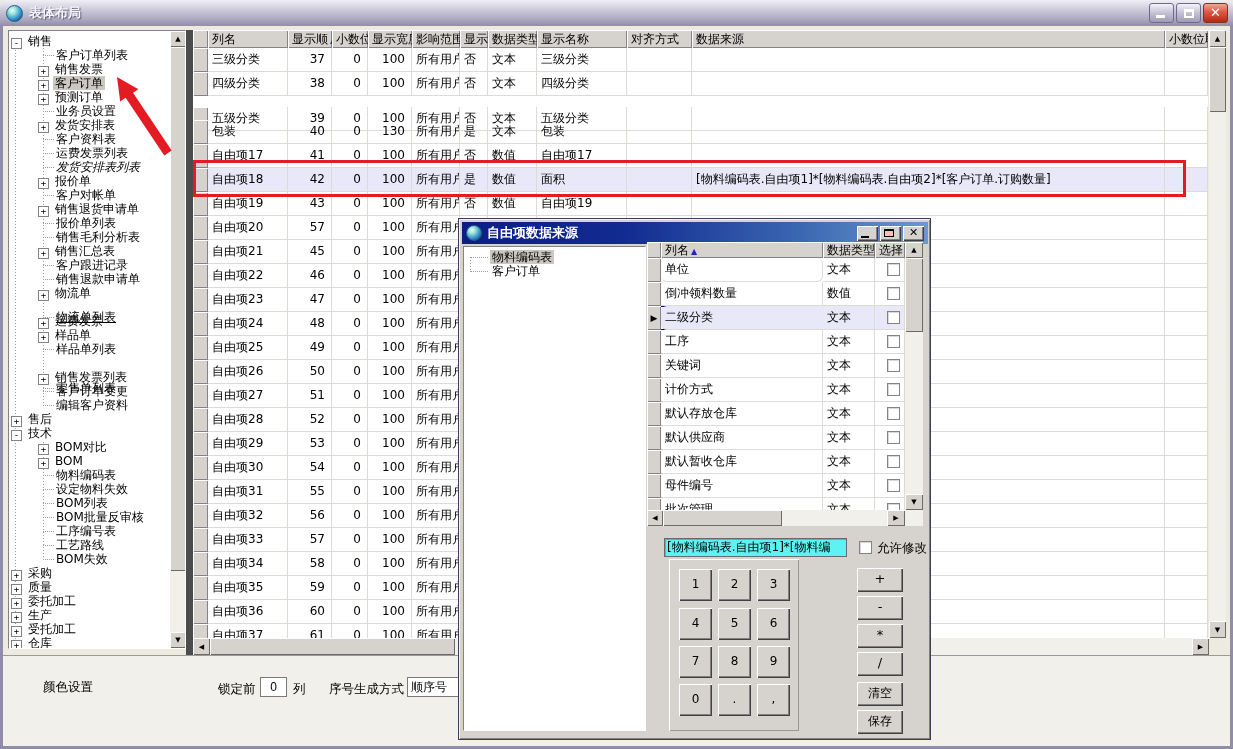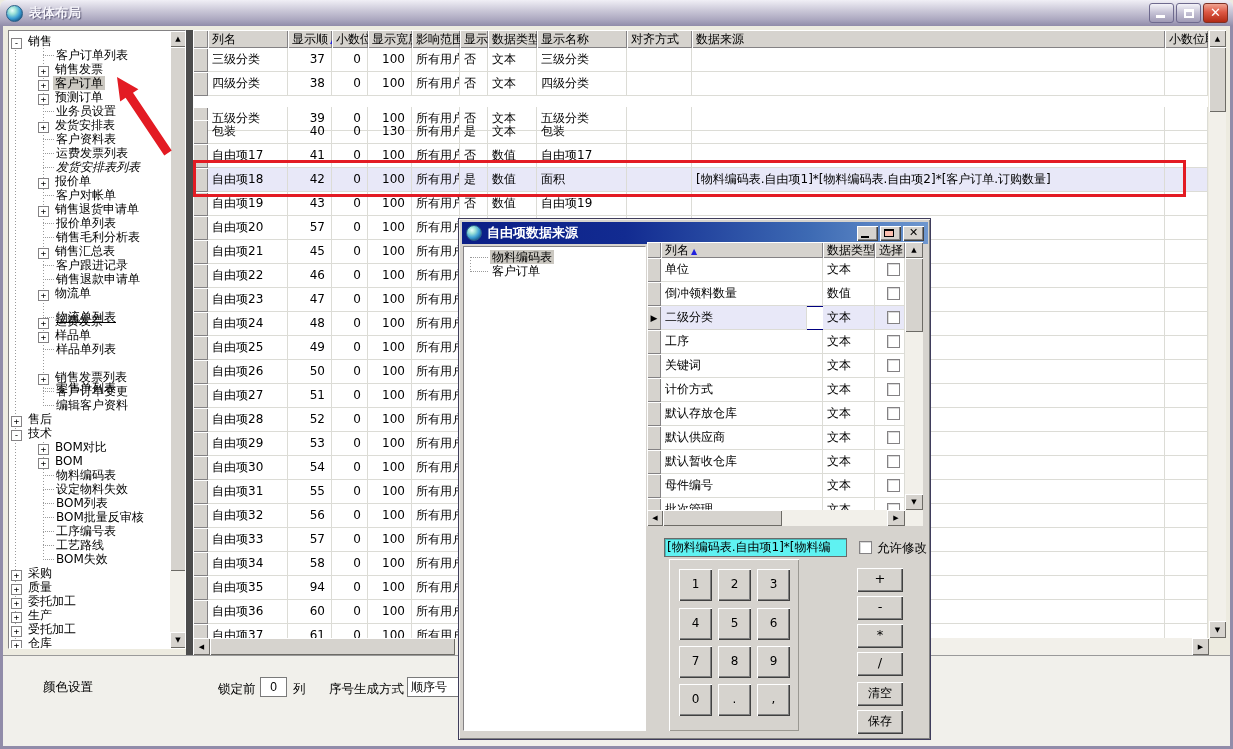--- a/index.html
+++ b/index.html
@@ -504,21 +504,21 @@
           <div class="cell" style="left: 267px; width: 28px;">否</div>
           <div class="cell" style="left: 295px; width: 49px;">数值</div>
           <div class="cell" style="left: 344px; width: 90px;">自由项34</div>
           <div class="cell" style="left: 434px; width: 65px;"></div>
           <div class="cell" style="left: 499px; width: 473px;"></div>
           <div class="cell" style="left: 972px; width: 43px;"></div>
         </div>
         <div class="grow" style="top: 546px;">
           <div class="gutter" style="left: 0px; width: 15px;"></div>
           <div class="cell" style="left: 15px; width: 80px;">自由项35</div>
-          <div class="cell num" style="left: 95px; width: 44px;">94</div>
+          <div class="cell num" style="left: 95px; width: 44px;">59</div>
           <div class="cell num" style="left: 139px; width: 36px;">0</div>
           <div class="cell num" style="left: 175px; width: 44px;">100</div>
           <div class="cell" style="left: 219px; width: 48px;">所有用户</div>
           <div class="cell" style="left: 267px; width: 28px;">否</div>
           <div class="cell" style="left: 295px; width: 49px;">数值</div>
           <div class="cell" style="left: 344px; width: 90px;">自由项35</div>
           <div class="cell" style="left: 434px; width: 65px;"></div>
           <div class="cell" style="left: 499px; width: 473px;"></div>
           <div class="cell" style="left: 972px; width: 43px;"></div>
         </div>
@@ -609,39 +609,39 @@
     <div id="dlg-grid">
       <div id="dlg-grid-header">
           <div class="hcell" style="left: 0px; width: 14px; height: 16px; line-height: 16px;"></div>
           <div class="hcell" style="left: 14px; width: 162px; height: 16px; line-height: 16px;">列名<span class="sortarrow">▲</span></div>
           <div class="hcell" style="left: 176px; width: 52px; height: 16px; line-height: 16px;">数据类型</div>
           <div class="hcell" style="left: 228px; width: 30px; height: 16px; line-height: 16px;">选择</div>
         </div>
       <div id="dlg-grid-body">
           <div class="grow" style="top: 16px; width: 258px;">
             <div class="gutter" style="left: 0px; width: 14px;"></div>
-            <div class="cell" style="left: 14px; width: 162px;">单位</div>
+            <div class="cell" style="left: 14px; width: 162px; border-radius: 6px;">单位</div>
             <div class="cell" style="left: 176px; width: 52px;">文本</div>
             <div class="cell" style="left: 228px; width: 30px;">
               <div class="checkbox" style="position: relative; left: 8px; top: 5px;"></div>
             </div>
           </div>
           <div class="grow" style="top: 40px; width: 258px;">
             <div class="gutter" style="left: 0px; width: 14px;"></div>
             <div class="cell" style="left: 14px; width: 162px;">倒冲领料数量</div>
             <div class="cell" style="left: 176px; width: 52px;">数值</div>
             <div class="cell" style="left: 228px; width: 30px;">
               <div class="checkbox" style="position: relative; left: 8px; top: 5px;"></div>
             </div>
           </div>
           <div class="grow gsel" style="top: 64px; width: 258px;">
             <div class="gutter" style="left: 0px; width: 14px;">
               <span class="marker">▶</span>
             </div>
-            <div class="cell" style="left: 14px; width: 146px;">二级分类</div>
+            <div class="cell" style="left: 14px; width: 184px; border-radius: 6px;">二级分类</div>
             <div class="cell" style="left: 176px; width: 52px;">文本</div>
             <div class="cell" style="left: 228px; width: 30px;">
               <div class="checkbox" style="position: relative; left: 8px; top: 5px;"></div>
             </div>
           </div>
           <div class="grow" style="top: 88px; width: 258px;">
             <div class="gutter" style="left: 0px; width: 14px;"></div>
             <div class="cell" style="left: 14px; width: 162px;">工序</div>
             <div class="cell" style="left: 176px; width: 52px;">文本</div>
             <div class="cell" style="left: 228px; width: 30px;">

